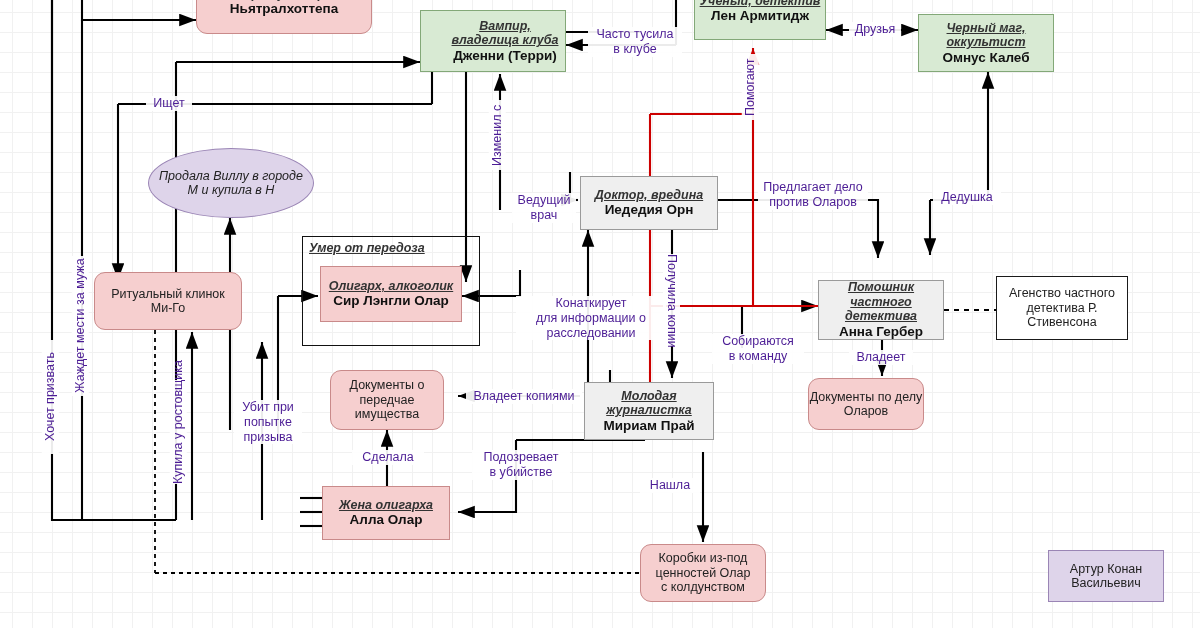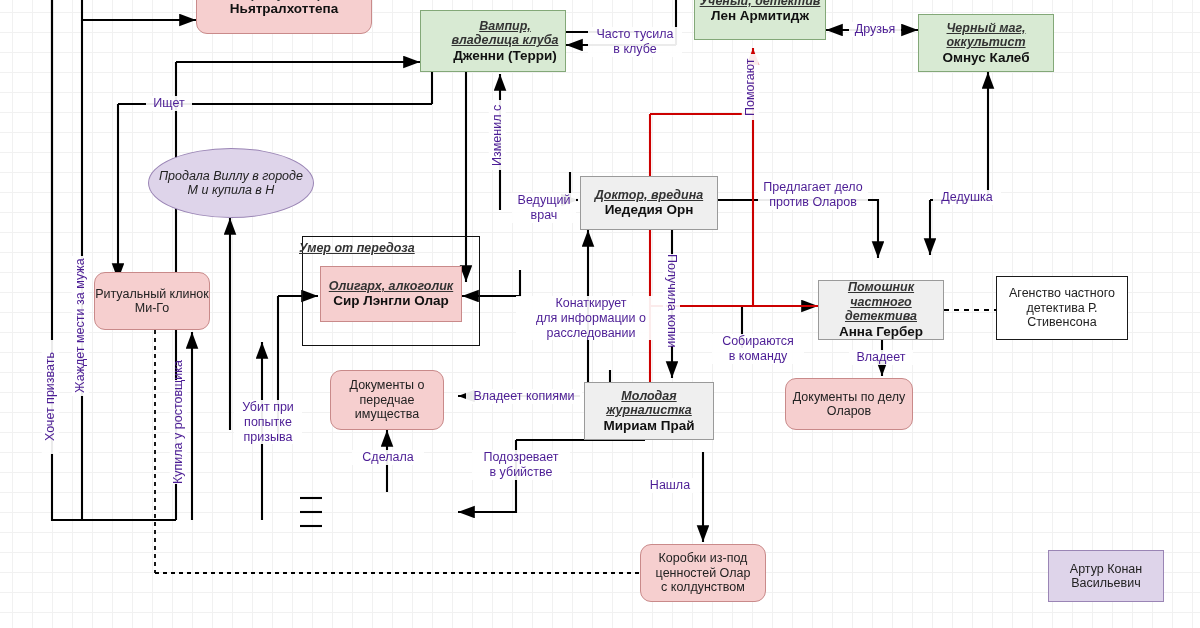--- a/index.html
+++ b/index.html
@@ -213,21 +213,21 @@
       <path d="M753,306 L753,48" marker-end="url(#ahr)"></path>
       <path d="M650,114 L753,114"></path>
       <path d="M650,114 L650,306"></path>
       <path d="M650,306 L818,306"></path>
       <path d="M650,306 L650,390"></path>
       <path d="M650,390 L714,390"></path>
     </g>
   </svg>
 
   <div class="group-box" style="left:302px; top:236px; width:178px; height:110px;"></div>
-  <div class="group-label" style="left:299px; top:241px;text-decoration:underline;">Умер от передоза</div>
+  <div class="group-label" style="left:309px; top:241px;text-decoration:underline;">Умер от передоза</div>
 
   <div class="node n-pink rounded" style="left:196px; top:-30px; width:176px; height:64px;">
     <span class="role">Знание ритуала призыва</span>
     <span class="nm">Ньятралхоттепа</span>
   </div>
 
   <div class="node n-green" style="left:420px; top:10px; width:146px; height:62px;padding-left:24px;">
     <span class="role">Вампир, владелица клуба</span>
     <span class="nm">Дженни (Терри)</span>
   </div>
@@ -240,21 +240,21 @@
   <div class="node n-green" style="left:918px; top:14px; width:136px; height:58px;">
     <span class="role">Черный маг, оккультист</span>
     <span class="nm">Омнус Калеб</span>
   </div>
 
   <div class="node n-purple ellipse" style="left:148px; top:148px; width:166px; height:70px;font-style:italic;">
     <span class="plain" style="white-space:pre-line;">Продала Виллу в городе
 М и купила в Н</span>
   </div>
 
-  <div class="node n-pink rounded" style="left:94px; top:272px; width:116px; height:58px;">
+  <div class="node n-pink rounded" style="left:94px; top:272px; width:148px; height:58px;">
     <span class="plain" style="white-space:pre-line;">Ритуальный клинок
 Ми-Го</span>
   </div>
 
   <div class="node n-pink" style="left:320px; top:266px; width:142px; height:56px;">
     <span class="role">Олигарх, алкоголик</span>
     <span class="nm">Сир Лэнгли Олар</span>
   </div>
 
   <div class="node n-grey" style="left:580px; top:176px; width:138px; height:54px;">
@@ -277,25 +277,29 @@
     <span class="plain" style="white-space:pre-line;">Документы о
 передчае
 имущества</span>
   </div>
 
   <div class="node n-grey" style="left:584px; top:382px; width:130px; height:58px;">
     <span class="role">Молодая журналистка</span>
     <span class="nm">Мириам Прай</span>
   </div>
 
-  <div class="node n-pink rounded" style="left:785px; top:378px; width:128px; height:52px;">
+  <div class="node n-pink rounded" style="left:808px; top:378px; width:116px; height:52px;">
     <span class="plain" style="white-space:pre-line;">Документы по делу
 Оларов</span>
   </div>
 
+  <div class="node n-pink" style="left:322px; top:486px; width:128px; height:54px;">
+    <span class="role">Жена олигарха</span>
+    <span class="nm">Алла Олар</span>
+  </div>
 
   <div class="node n-pink rounded" style="left:640px; top:544px; width:126px; height:58px;">
     <span class="plain" style="white-space:pre-line;">Коробки из-под
 ценностей Олар
 с колдунством</span>
   </div>
 
   <div class="node n-purple" style="left:1048px; top:550px; width:116px; height:52px;">
     <span class="plain" style="white-space:pre-line;">Артур Конан
 Васильевич</span>

